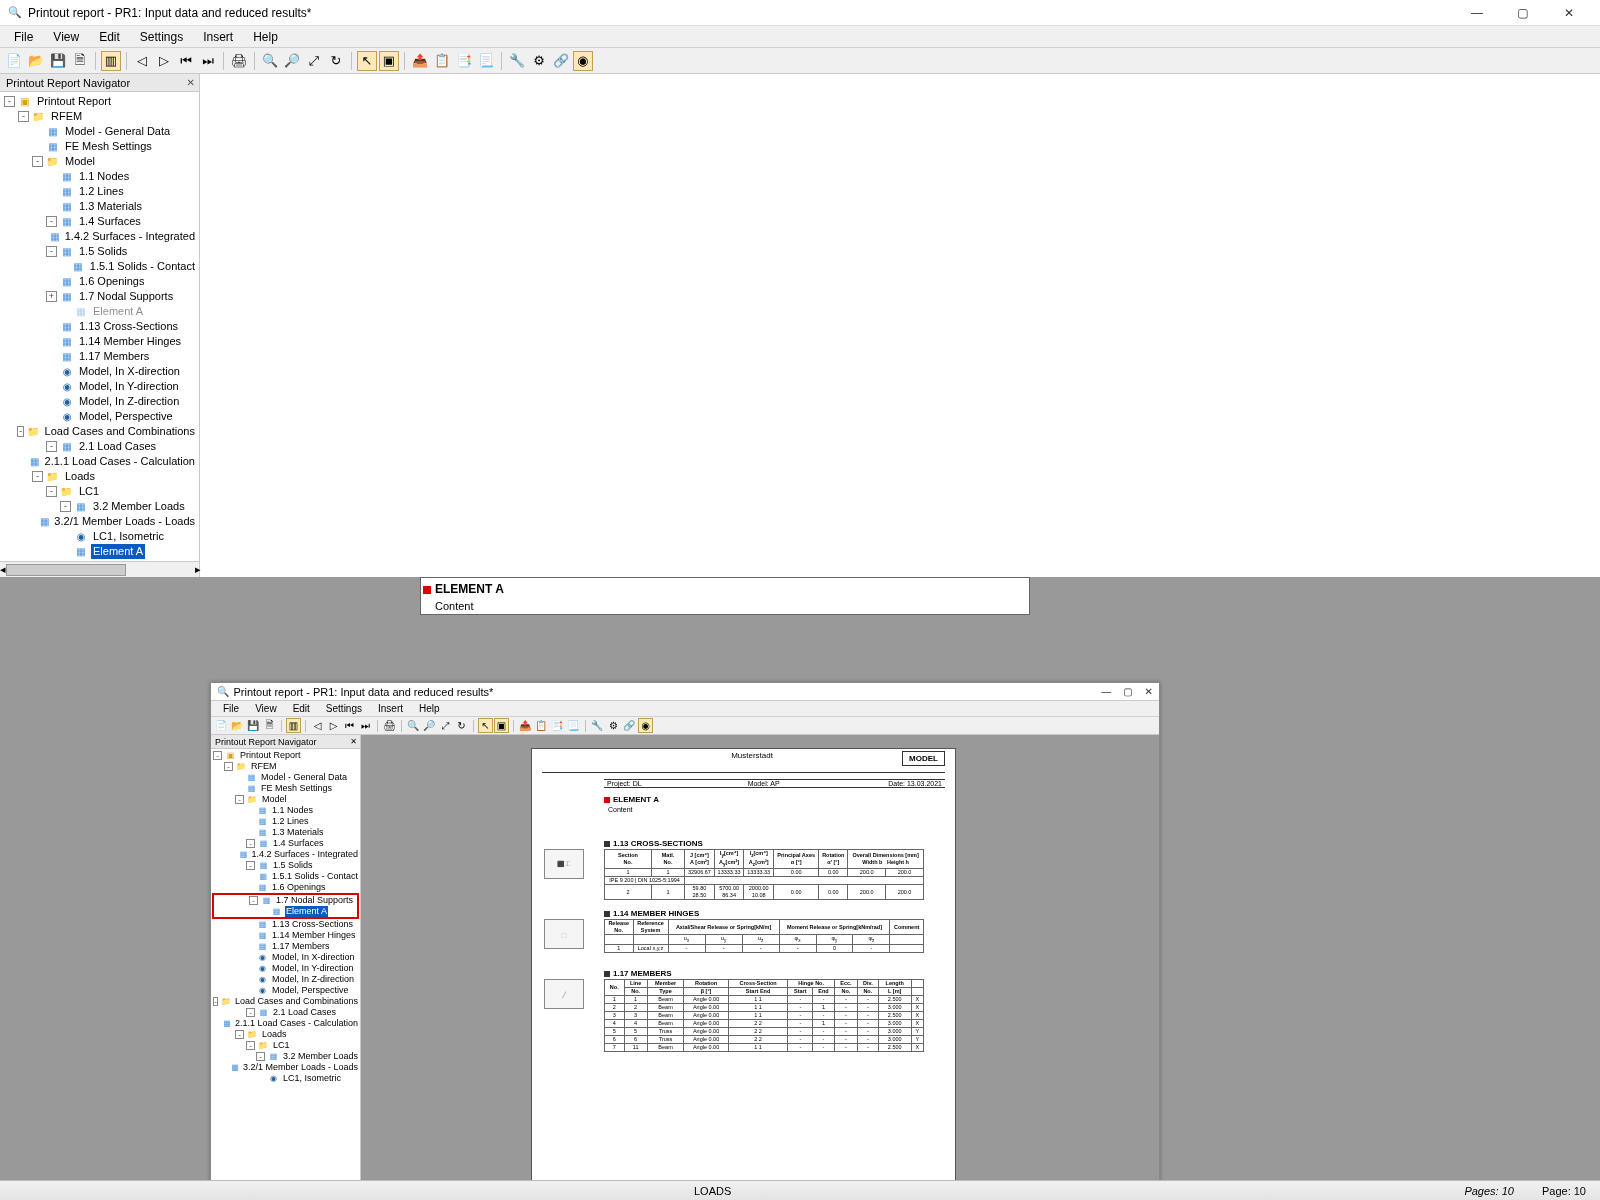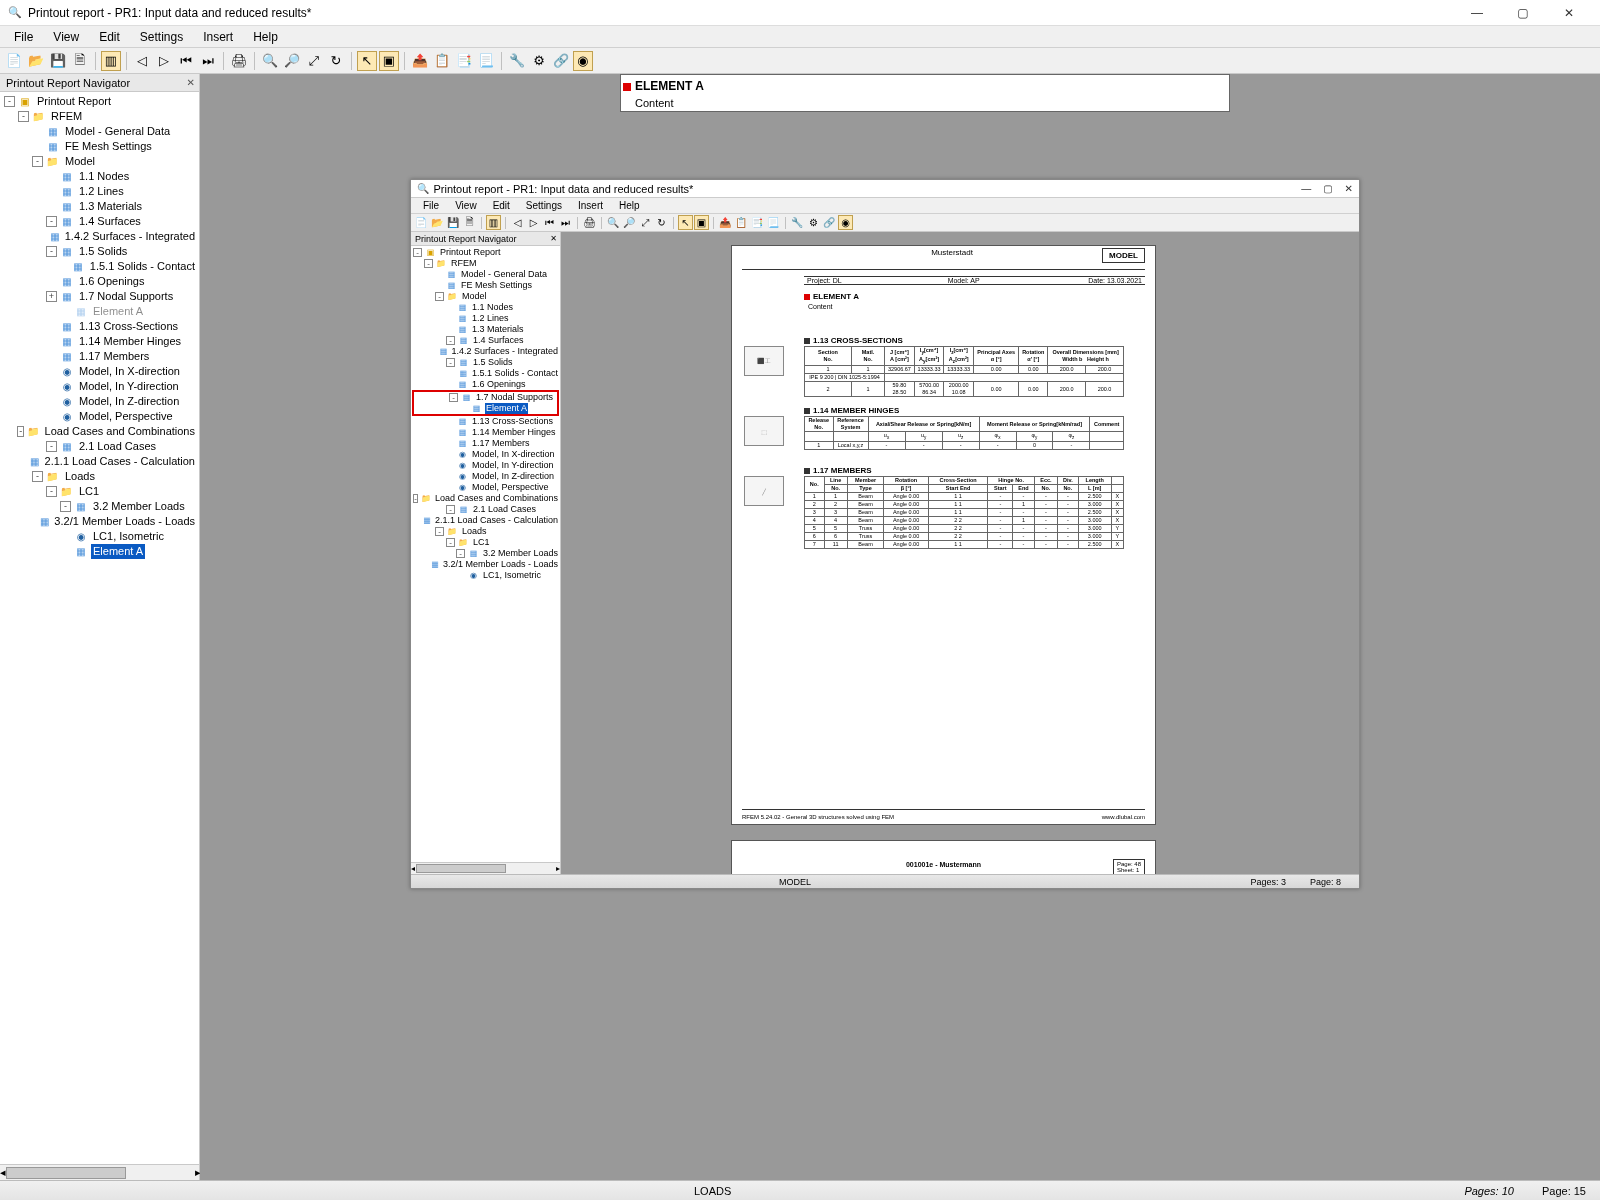--- a/index.html
+++ b/index.html
@@ -8,21 +8,21 @@
 .titlebar .icon { width: 14px; height: 14px; margin-right: 6px; display:inline-flex; align-items:center; justify-content:center;}
 .titlebar .title { flex: 1; font-size: 12px; color: #000; }
 .win-btns { display: flex; gap: 0; }
 .win-btn { width: 46px; height: 26px; display: flex; align-items: center; justify-content: center; font-size: 12px; color:#333;}
 .menubar { height: 22px; background: #f0f0f0; display: flex; align-items: center; padding: 0 4px; border-bottom: 1px solid #d0d0d0; font-size:12px;}
 .menubar .mitem { padding: 2px 10px; color: #000; }
 .toolbar { height: 26px; background: #f0f0f0; display: flex; align-items: center; padding: 0 4px; gap: 2px; border-bottom: 1px solid #c9c9c9; }
 .tbtn { width: 20px; height: 20px; border: 1px solid transparent; display: inline-flex; align-items:center; justify-content:center; font-size:13px; }
 .tbtn.active { border: 1px solid #c0a050; background: #fde9b5; }
 .tsep { width: 1px; height: 18px; background: #c0c0c0; margin: 0 3px; }
-.main { display: flex; height: calc(1200px - 26px - 22px - 26px - 20px); }
+.main { display: flex; height: calc(1200px - 26px - 22px - 26px - 20px); flex-direction: column; }
 .nav-panel { width: 200px; background: #fff; border-right: 1px solid #c9c9c9; display: flex; flex-direction: column; }
 .nav-title { height: 18px; background: #e8e8e8; padding: 0 6px; display: flex; align-items: center; font-size:11px; border-bottom:1px solid #c9c9c9; position:relative;}
 .nav-title .cx { position:absolute; right:4px; font-size:10px; color:#555;}
 .tree { flex: 1; overflow: auto; padding: 2px; font-size:11px; }
 .tree-node { white-space: nowrap; line-height: 15px; padding: 0 0; display:flex; align-items:center;}
 .tree-node .expander { width:11px; height:11px; border:1px solid #888; font-size:9px; line-height:8px; text-align:center; margin-right:3px; color:#444;}
 .tree-node .spacer { display:inline-block; }
 .tree-node .ticon { width:14px; height:12px; margin-right:3px; display:inline-flex; align-items:center; justify-content:center; font-size:10px;}
 .folder-ico { color:#d9a200; }
 .table-ico { color:#4a90d9; }
@@ -790,14 +790,14 @@
         <div class="cell">Page: 8</div>
       </div>
     </div>
 
   </div>
 </div>
 
 <div class="status">
   <div class="cell" style="margin-left:680px">LOADS</div>
   <div class="cell right">Pages: 10</div>
-  <div class="cell">Page: 15</div>
+  <div class="cell">Page: 10</div>
 </div>
 
 </body></html>

